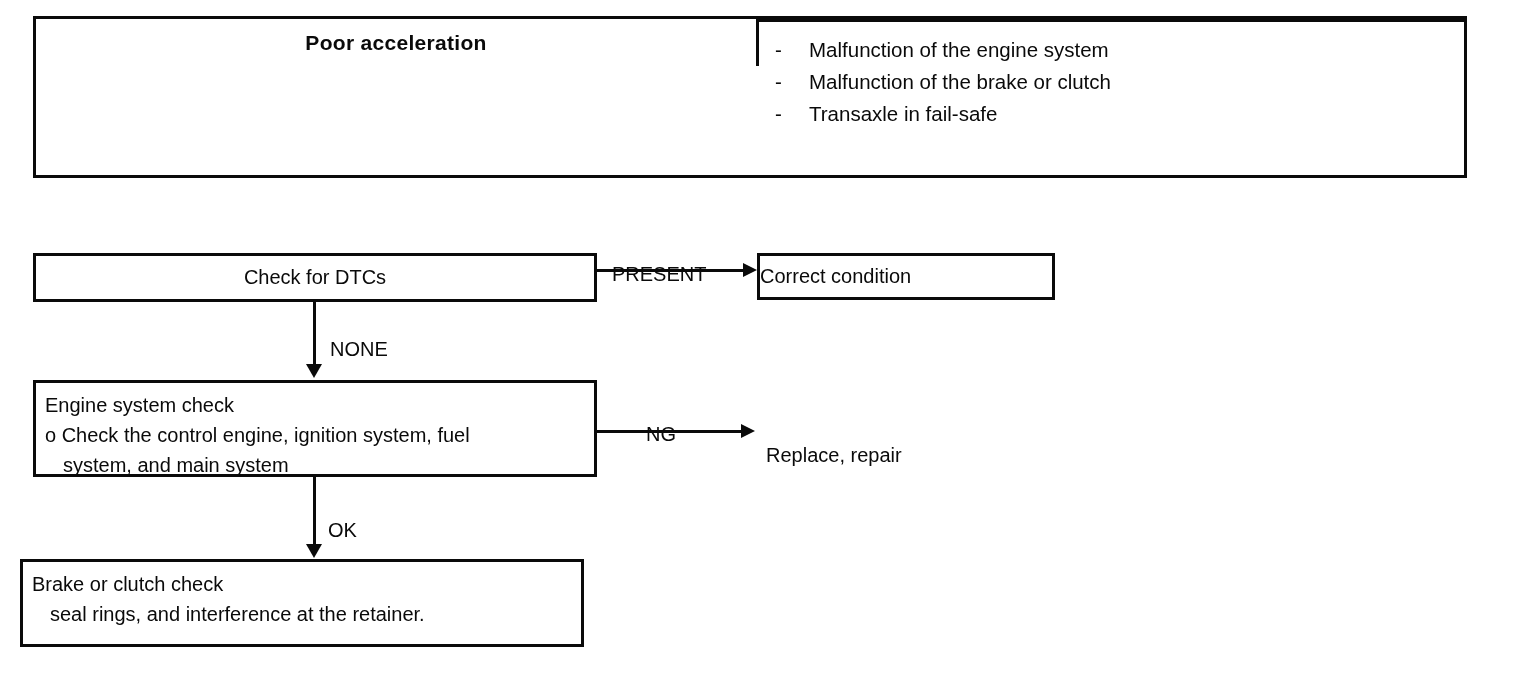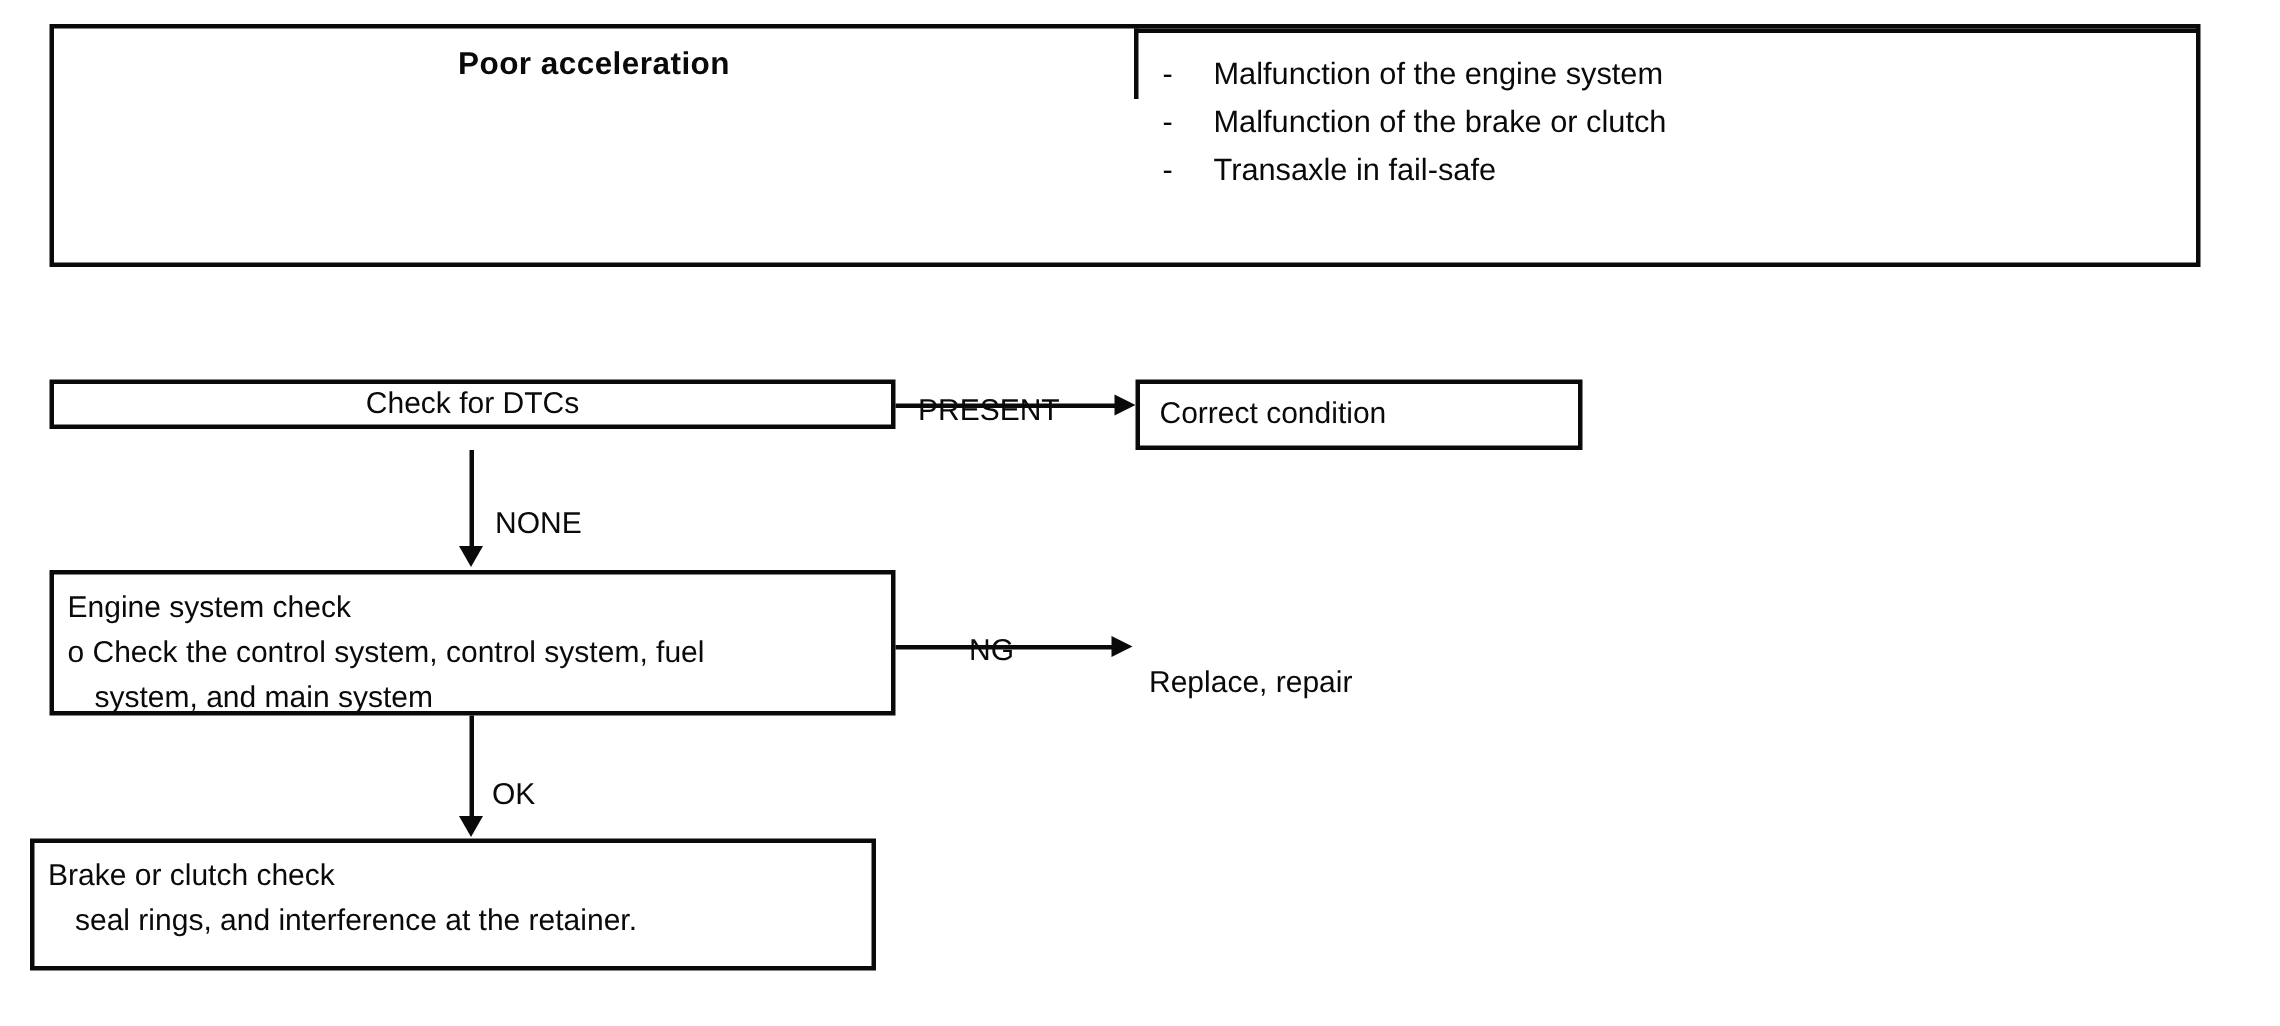--- a/index.html
+++ b/index.html
@@ -41,21 +41,21 @@
 
   
   .fc-box{
     position:absolute;
     border:3px solid var(--ink);
     background:var(--paper);
     box-sizing:border-box;
     font-size:20px;
   }
   .fc-center{display:flex;align-items:center;justify-content:center;}
-  .fc-left{display:flex;align-items:center;padding-left:13px;}
+  .fc-left{display:flex;align-items:center;}
   .fc-multi{padding:7px 8px 0 9px;}
   .fc-line{line-height:30px;white-space:nowrap;}
   .fc-indent{padding-left:18px;}
 
   .fc-label{
     position:absolute;
     font-size:20px;
     white-space:nowrap;
     margin-top:23px;
   }
@@ -93,38 +93,38 @@
         <span class="dash">-</span>
         <span>Malfunction of the brake or clutch</span>
       </div>
       <div class="cause-row">
         <span class="dash">-</span>
         <span>Transaxle in fail-safe</span>
       </div>
     </div>
   </div>
 
-  <div class="fc-box fc-center" style="left:33px;top:253px;width:564px;height:33px;">
+  <div class="fc-box fc-center" style="left:33px;top:253px;width:564px;height:49px;">
     <span>Check for DTCs</span>
   </div>
 
   <div class="fc-label" style="left:612px;top:240px;">PRESENT</div>
   <div class="h-line" style="left:597px;top:269px;width:147px;"></div>
   <div class="arrow-right" style="left:743px;top:263px;"></div>
   <div class="fc-box fc-left" style="left:757px;top:253px;width:298px;height:47px;">
     <span>Correct condition</span>
   </div>
 
   <div class="v-line" style="left:313px;top:300px;height:65px;"></div>
   <div class="arrow-down" style="left:306px;top:364px;"></div>
   <div class="fc-label" style="left:330px;top:315px;">NONE</div>
 
   <div class="fc-box fc-multi" style="left:33px;top:380px;width:564px;height:97px;">
     <div class="fc-line">Engine system check</div>
-    <div class="fc-line">o Check the control system, control system, fuel</div>
+    <div class="fc-line">o Check the control engine, ignition system, fuel</div>
     <div class="fc-line fc-indent">system, and main system</div>
   </div>
 
   <div class="fc-label" style="left:646px;top:400px;">NG</div>
   <div class="h-line" style="left:597px;top:430px;width:145px;"></div>
   <div class="arrow-right" style="left:741px;top:424px;"></div>
   <div class="fc-label" style="left:766px;top:421px;">Replace, repair</div>
 
   <div class="v-line" style="left:313px;top:477px;height:68px;"></div>
   <div class="arrow-down" style="left:306px;top:544px;"></div>

